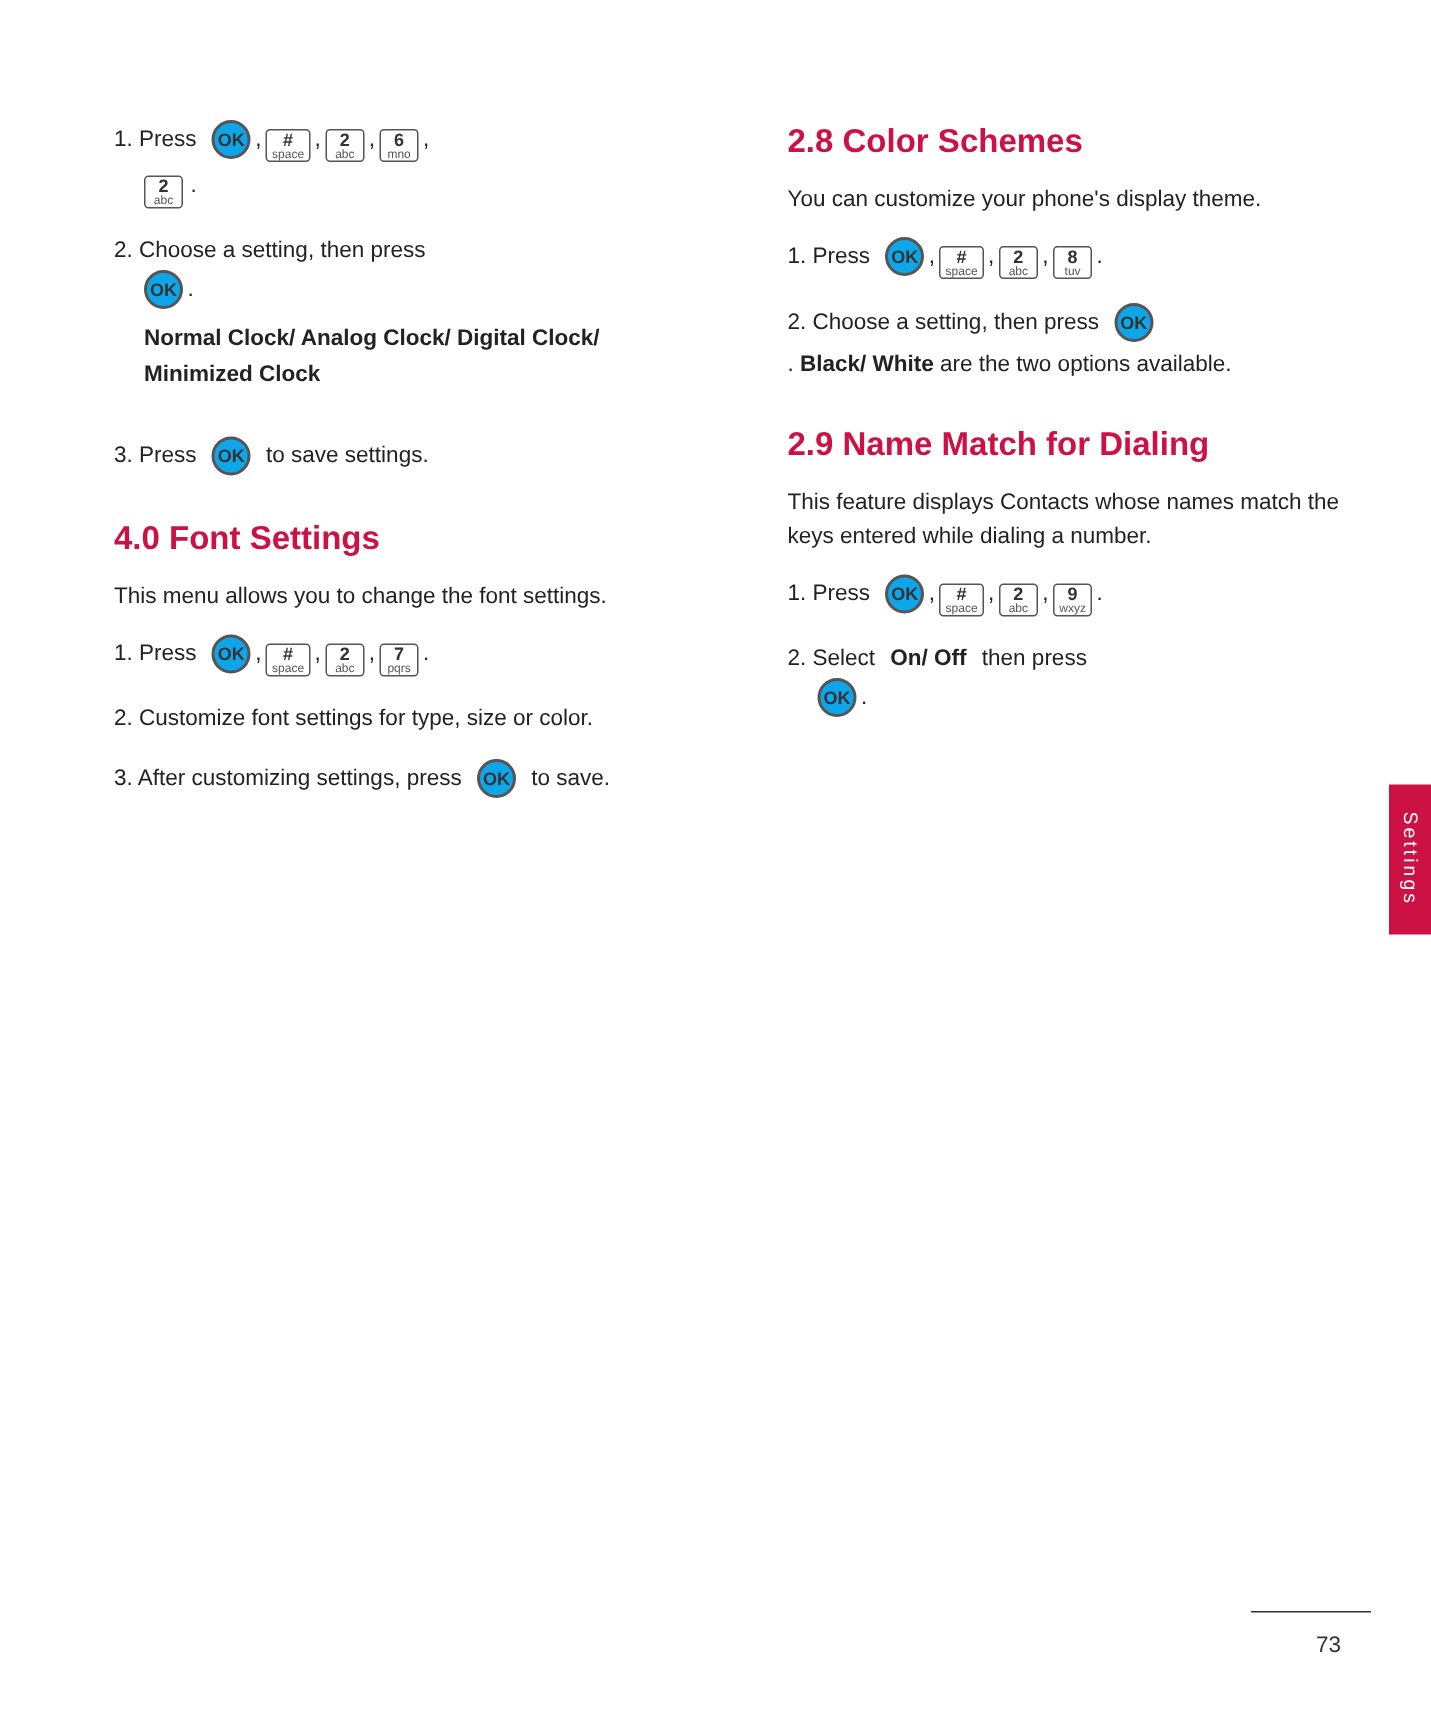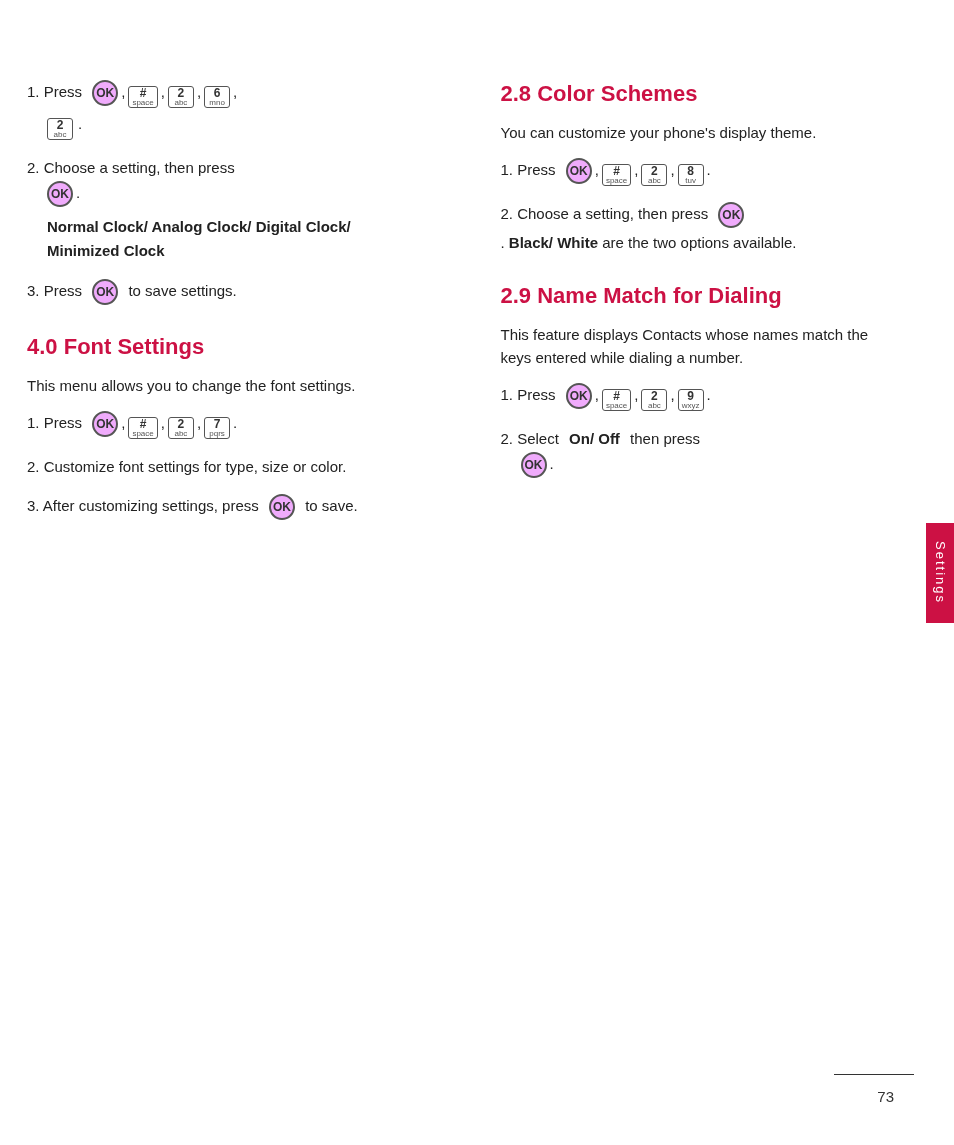--- a/index.html
+++ b/index.html
@@ -10,21 +10,21 @@
       background: #ffffff;
       font-family: 'Arial', sans-serif;
       font-size: 15px;
       color: #222;
       position: relative;
       overflow: hidden;
     }
 
     .page-content {
       display: flex;
-      padding: 80px 60px 60px 27px;
+      padding: 80px 60px 60px 76px;
       gap: 40px;
       height: 100%;
     }
 
     .left-column {
       flex: 1;
       padding-right: 20px;
     }
 
     .right-column {
@@ -75,21 +75,21 @@
       border: 2px solid #555;
       border-radius: 50%;
       width: 26px;
       height: 26px;
       font-size: 12px;
       font-weight: bold;
       color: #333;
       display: inline-flex;
       align-items: center;
       justify-content: center;
-      background: #f0abfc;
+      background: #0ea5e9;
     }
 
     .key-rect {
       border: 1.5px solid #555;
       border-radius: 3px;
       padding: 1px 3px;
       font-size: 10px;
       color: #333;
       background: #fff;
       display: inline-flex;
@@ -114,21 +114,21 @@
       text-align: right;
     }
 
     .comma-sep {
       font-size: 15px;
     }
 
     .indented-note {
       margin-left: 20px;
       margin-top: 8px;
-      margin-bottom: 16px;
+      margin-bottom: 29px;
       font-size: 15px;
       font-weight: bold;
       line-height: 1.6;
     }
 
     .sidebar-tab {
       position: absolute;
       right: 0;
       top: 50%;
       transform: translateY(-50%);

